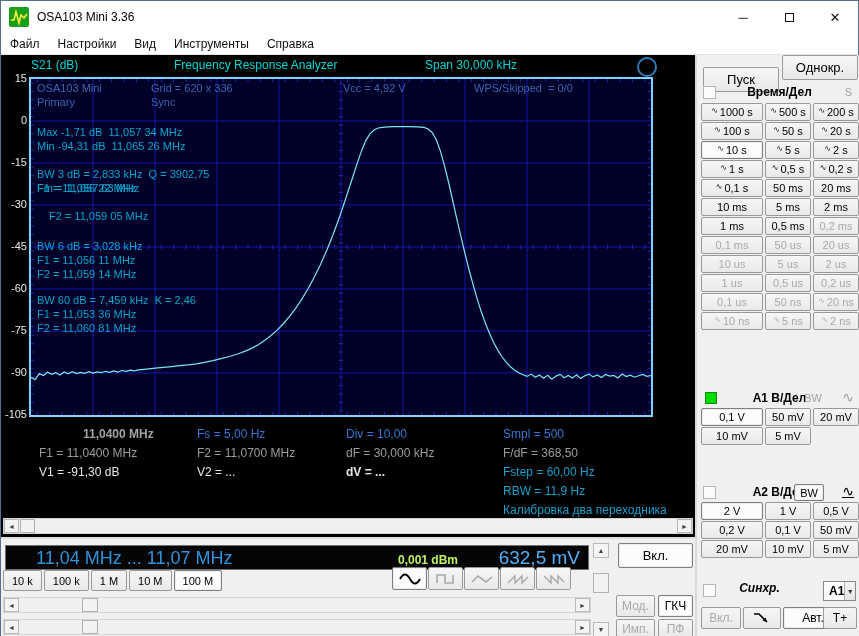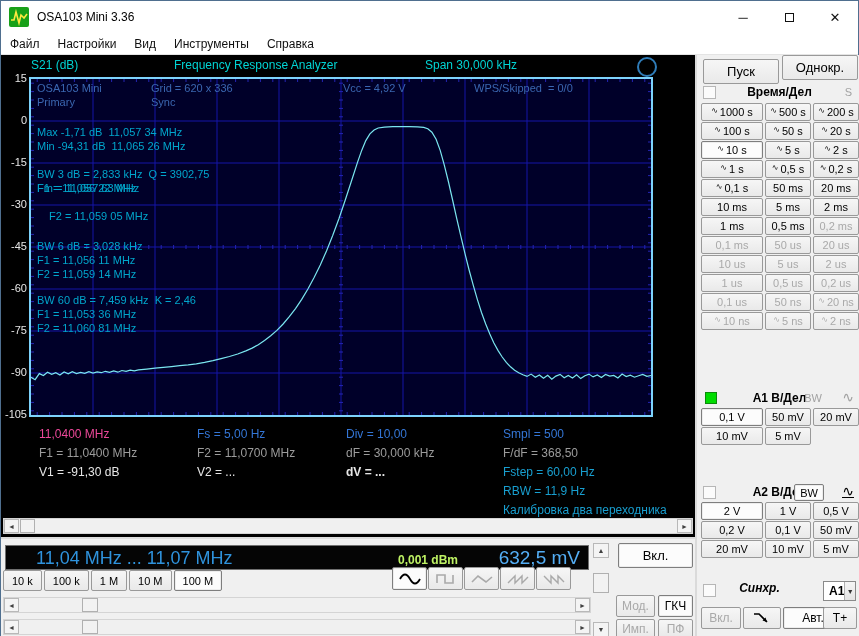--- a/index.html
+++ b/index.html
@@ -23,21 +23,21 @@
   .busy-circle { position:absolute; left:636px; top:2px; width:20px; height:20px; border:2px solid #2f7cb8; border-radius:50%; }
   .ylab { position:absolute; width:26px; text-align:right; font-size:11px; color:#e6e6e6; }
   .plot-box { position:absolute; left:28px; top:22px; width:624px; height:340px; border:2px solid #7dd3fc; background:#000029; }
   .plot-box svg { position:absolute; left:0; top:0; }
   .ptxt { position:absolute; font-size:11px; white-space:pre; }
   .c-blue { color:#3a66b0; }
   .c-cyan { color:#00a6cc; }
 
   
   .itxt { position:absolute; font-size:12px; white-space:pre; }
-  .i-cyan { color:#ec4899; font-weight:normal; }
+  .i-cyan { color:#a3a3a3; font-weight:bold;margin-left:44px; }
   .i-blue { color:#3476d6; }
   .i-gray { color:#9c9c9c; }
   .i-white { color:#e6e6e6; }
   .i-whiteb { color:#e6e6e6; font-weight:bold; }
   .i-teal { color:#189fd0; }
 
   
   .sb-h { position:absolute; height:16px; background:#f0f0f0; border:1px solid #d4d4d4; }
   .sb-btn { position:absolute; top:0; width:15px; height:14px; background:#f4f4f4; border:1px solid #b8b8b8; display:flex; align-items:center; justify-content:center; font-size:7px; color:#404040; }
   .sb-thumb { position:absolute; top:0; height:14px; background:#f2f2f2; border:1px solid #b0b0b0; }
@@ -234,21 +234,21 @@
     </div>
 
     <div class="btn pressed aux-btn" style="left:617px;top:4px;width:75px;height:25px;font-size:13px;">Вкл.</div>
     <div class="btn disabled aux-btn" style="left:615px;top:56px;width:39px;height:22px;">Мод.</div>
     <div class="btn pressed aux-btn" style="left:657px;top:56px;width:35px;height:22px;">ГКЧ</div>
     <div class="btn disabled aux-btn" style="left:615px;top:80px;width:39px;height:19px;">Имп.</div>
     <div class="btn disabled aux-btn" style="left:657px;top:80px;width:35px;height:19px;">ПФ</div>
   </div>
 
   <div class="rpanel">
-    <div class="btn rp-btn" style="left:6px;top:4px;width:76px;height:25px;">Пуск</div>
+    <div class="btn rp-btn" style="left:6px;top:12px;width:76px;height:25px;">Пуск</div>
     <div class="btn rp-btn" style="left:85px;top:0;width:76px;height:25px;">Однокр.</div>
 
     <div class="sec-hdr" style="top:30px;">
       <span class="cb" style="left:6px;top:1px;"></span>
       <span class="sec-label">Время/Дел</span>
       <span class="unit-s" style="right:10px;top:1px;">S</span>
     </div>
     <div class="grid3" style="left:4px;top:48px;">
         <div class="btn glyph">1000 s</div>
         <div class="btn glyph">500 s</div>

